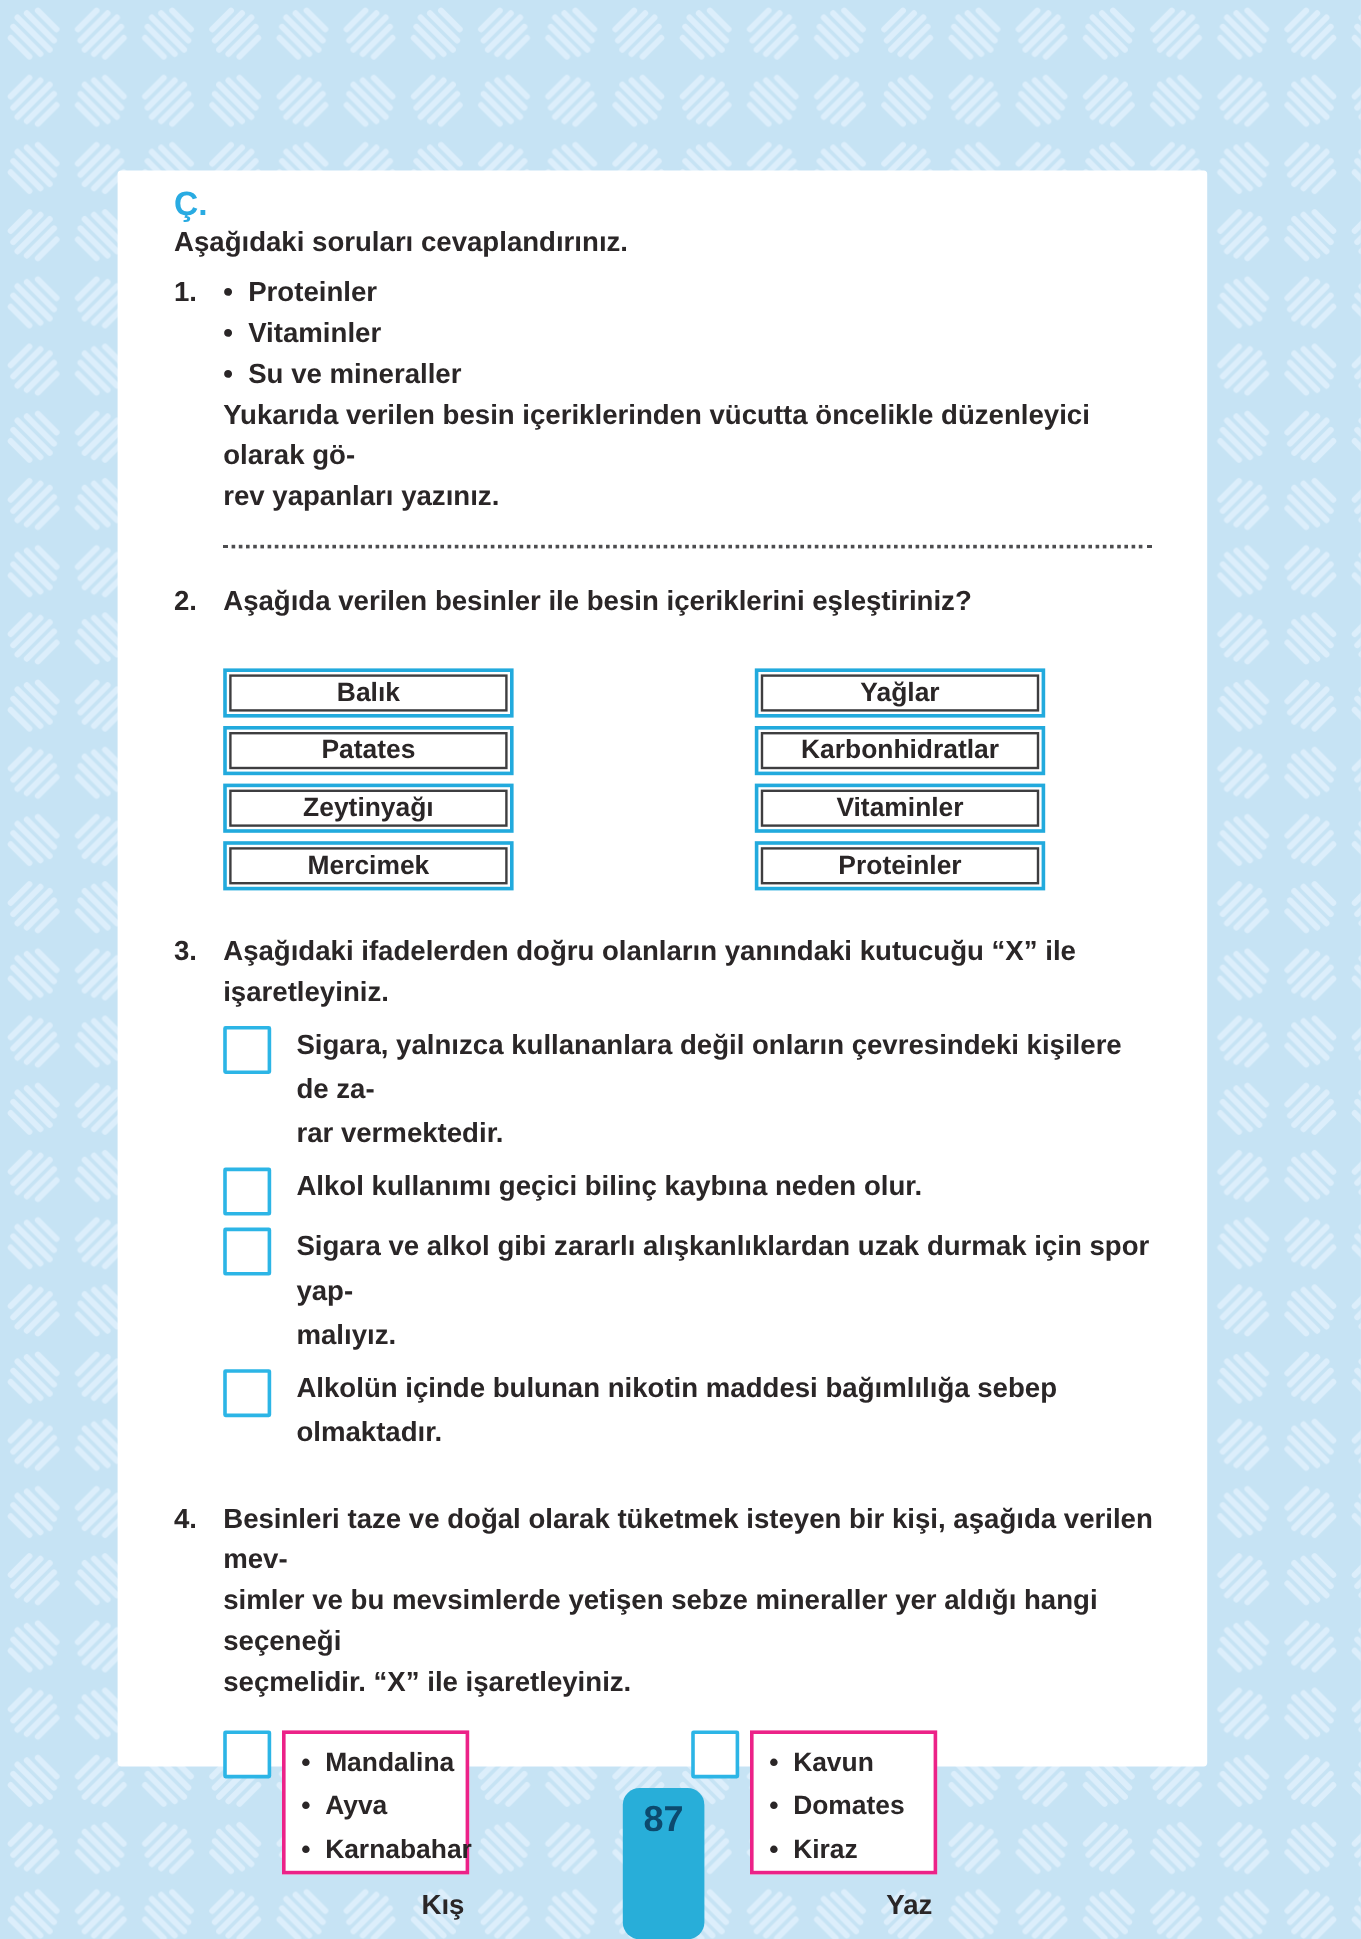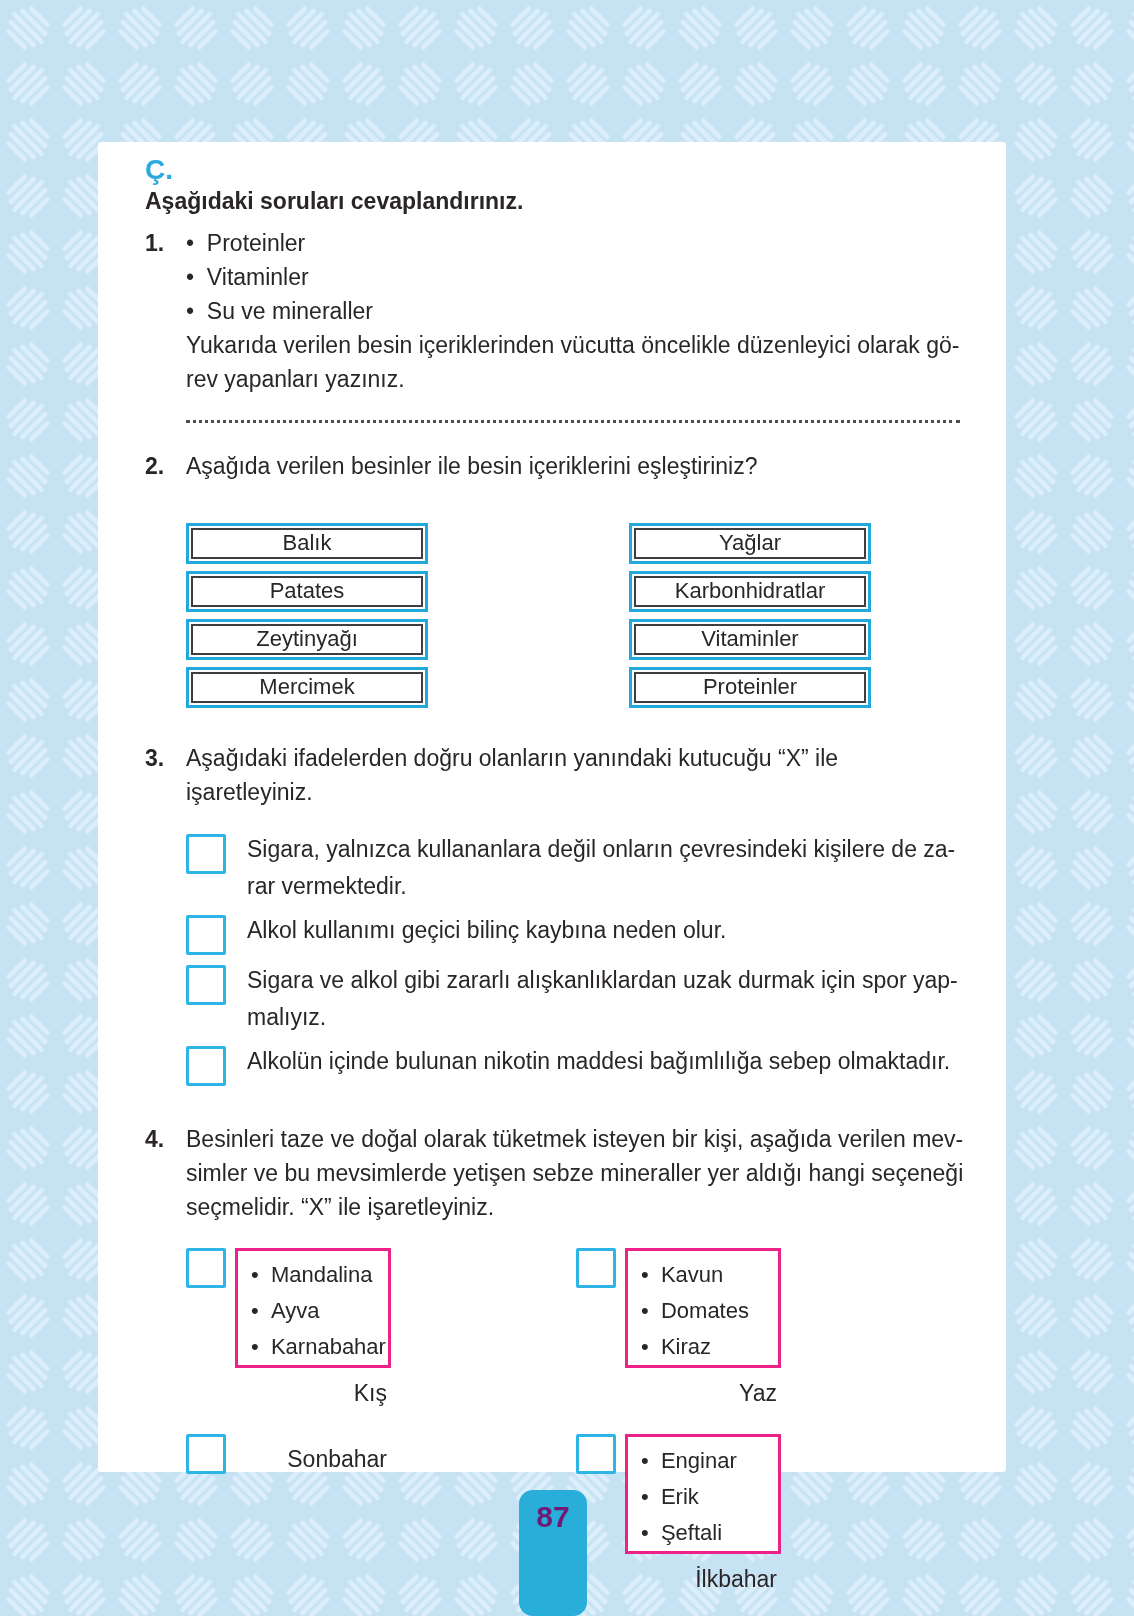--- a/index.html
+++ b/index.html
@@ -15,21 +15,21 @@
     position:absolute; left:98px; top:142px; width:908px; height:1330px;
     background:#ffffff; border-radius:3px; box-sizing:border-box;
     padding:12px 40px 0 47px;
   }
 
   .section-letter { color:#29abe2; font-weight:bold; font-size:28px; line-height:32px; }
   .intro { font-weight:bold; font-size:23px; line-height:30px; margin-bottom:10px; }
 
   .question { display:flex; }
   .qnum { width:41px; flex-shrink:0; font-weight:bold; font-size:23px; line-height:34px; }
-  .qbody { flex:1; font-size:23px; line-height:34px; }
+  .qbody { flex:1; font-size:23px; line-height:34px;font-weight:bold; }
 
   
   .bullet-line { line-height:34px; }
   .bullet-line::before, .opt-item::before { content:"\2022\00a0\00a0"; color:#2a2627; }
   .para-line { line-height:34px; }
   .answer-line { margin-top:20px; height:4px; border-bottom:3px dotted #4d4d4f; width:774px; }
   .q-gap { margin-bottom:26px; }
 
   
   .match-cols { display:flex; margin-top:13px; }
@@ -38,21 +38,21 @@
   .match-box {
     border:3px solid #22aadd; background:#ffffff; padding:2px; margin-bottom:7px;
     box-sizing:border-box;
   }
   .match-box-inner {
     border:2px solid #3e3e40; text-align:center; font-size:22px; line-height:26px;
     padding:0 2px 1px 2px;
   }
 
   
-  .statements { margin-top:25px; }
+  .statements { margin-top:12px; }
   .statement { display:flex; margin-bottom:10px; }
   .checkbox {
     width:34px; height:34px; flex-shrink:0; background:#ffffff;
     border:3px solid #2cb5e6; border-radius:2px;
   }
   .statement-text { margin-left:21px; line-height:37px; margin-top:-3px; }
 
   
   .options-row { display:flex; margin-top:24px; }
   .option-group { display:flex; }
@@ -65,21 +65,21 @@
   }
   .opt-item { font-size:22px; line-height:36px; white-space:nowrap; }
   .season-label { text-align:right; font-size:23px; margin-top:8px; }
 
   
   .page-badge {
     position:absolute; left:519px; top:1490px; width:68px; height:126px;
     background:#28aed9; border-radius:14px; text-align:center;
   }
   .page-badge span {
-    display:inline-block; margin-top:10px; color:#701a75; font-weight:bold; font-size:30px;
+    display:inline-block; margin-top:10px; color:#0c4a6e; font-weight:bold; font-size:30px;
   }
 </style>
 </head>
 <body>
 
 <svg class="bg" xmlns="http://www.w3.org/2000/svg">
   <defs>
     <g id="stripes" stroke="#dceefb" stroke-width="5" stroke-linecap="round">
       <line x1="-11" y1="-16" x2="11" y2="-16"></line>
       <line x1="-16" y1="-8" x2="16" y2="-8"></line>

